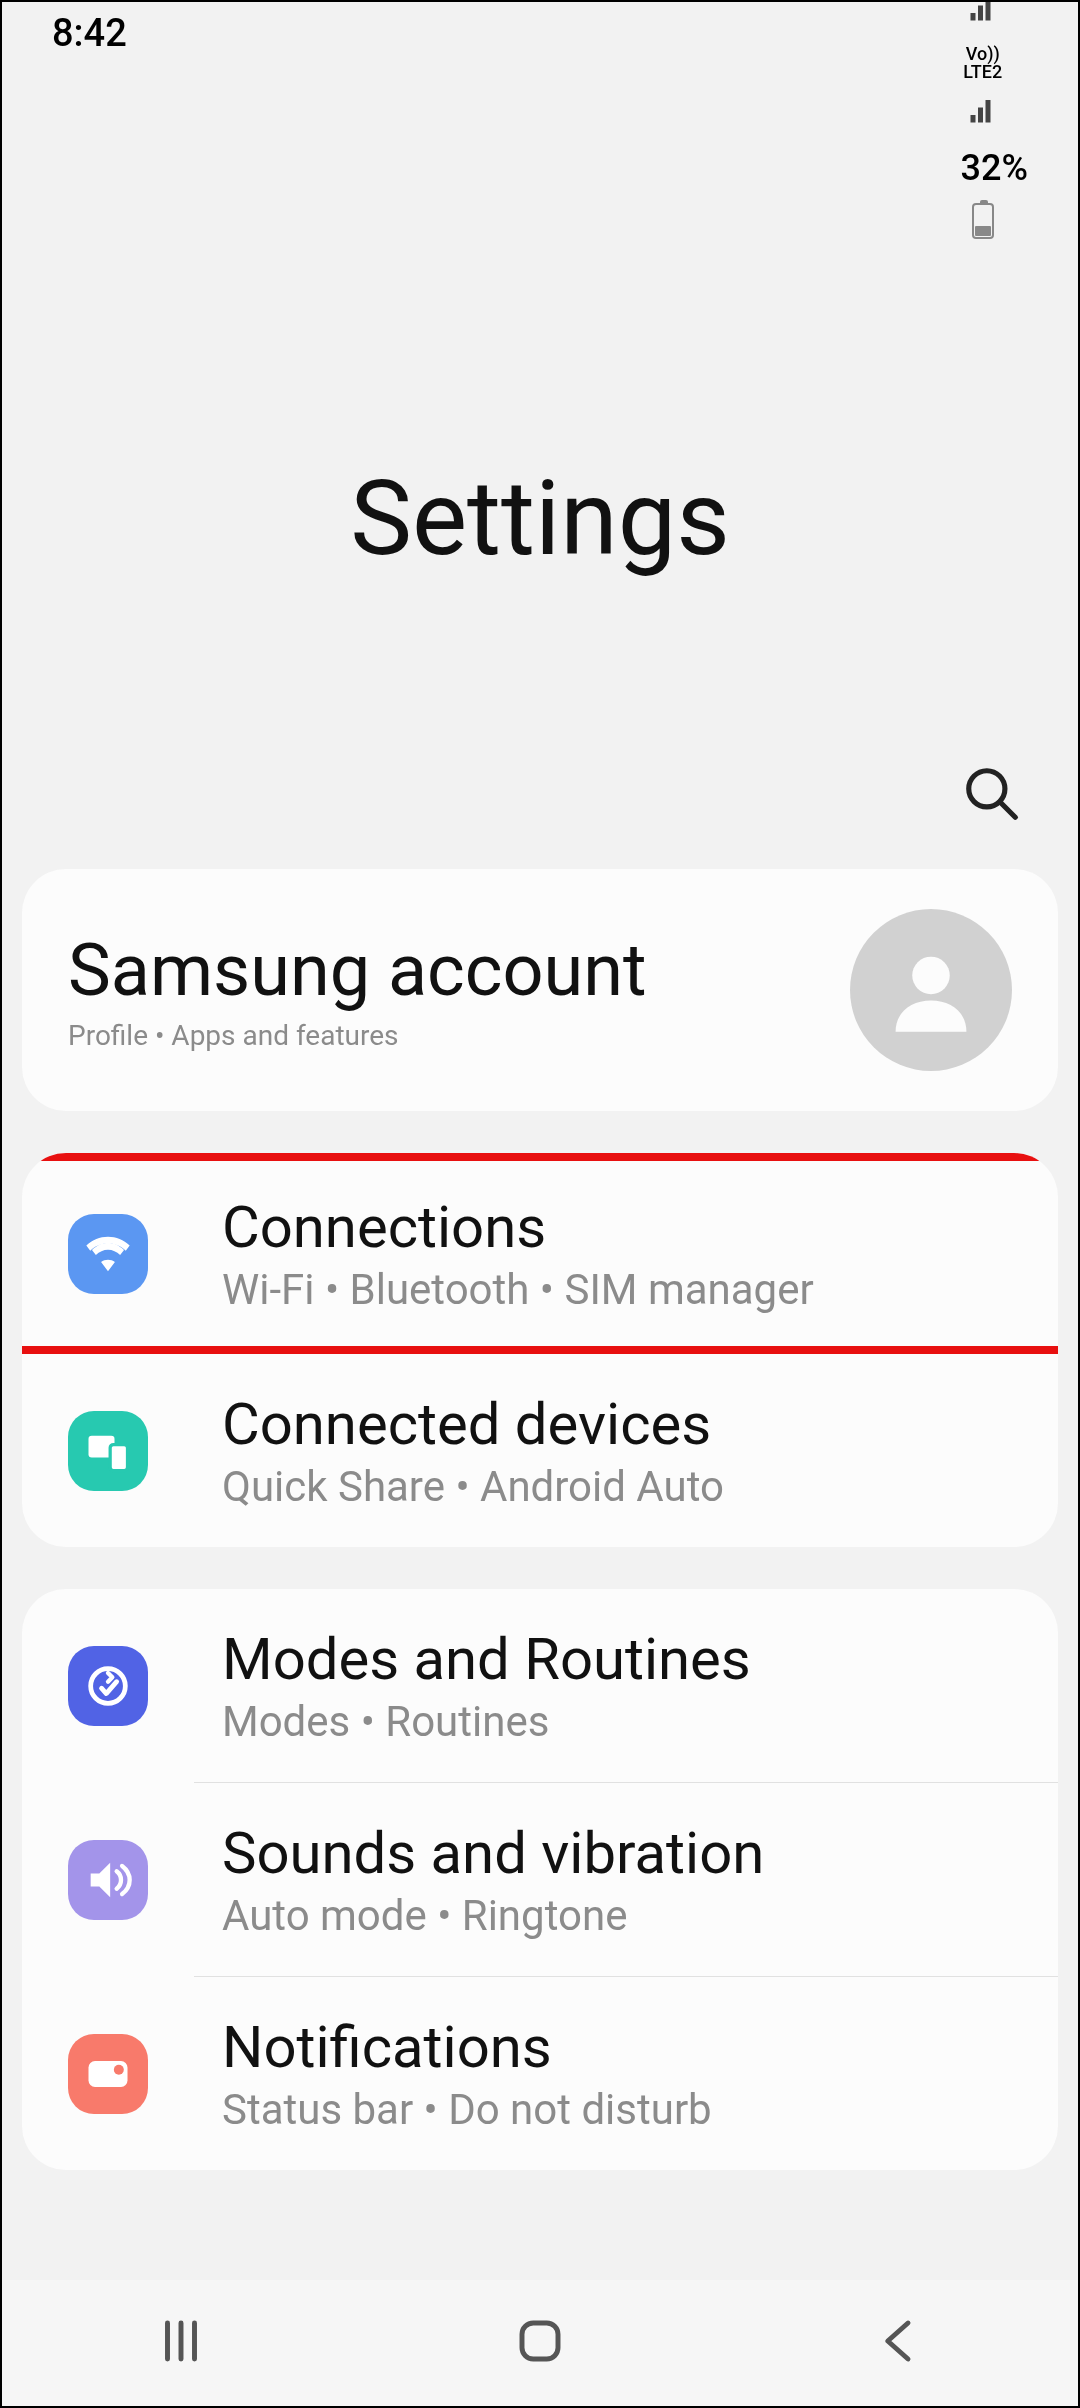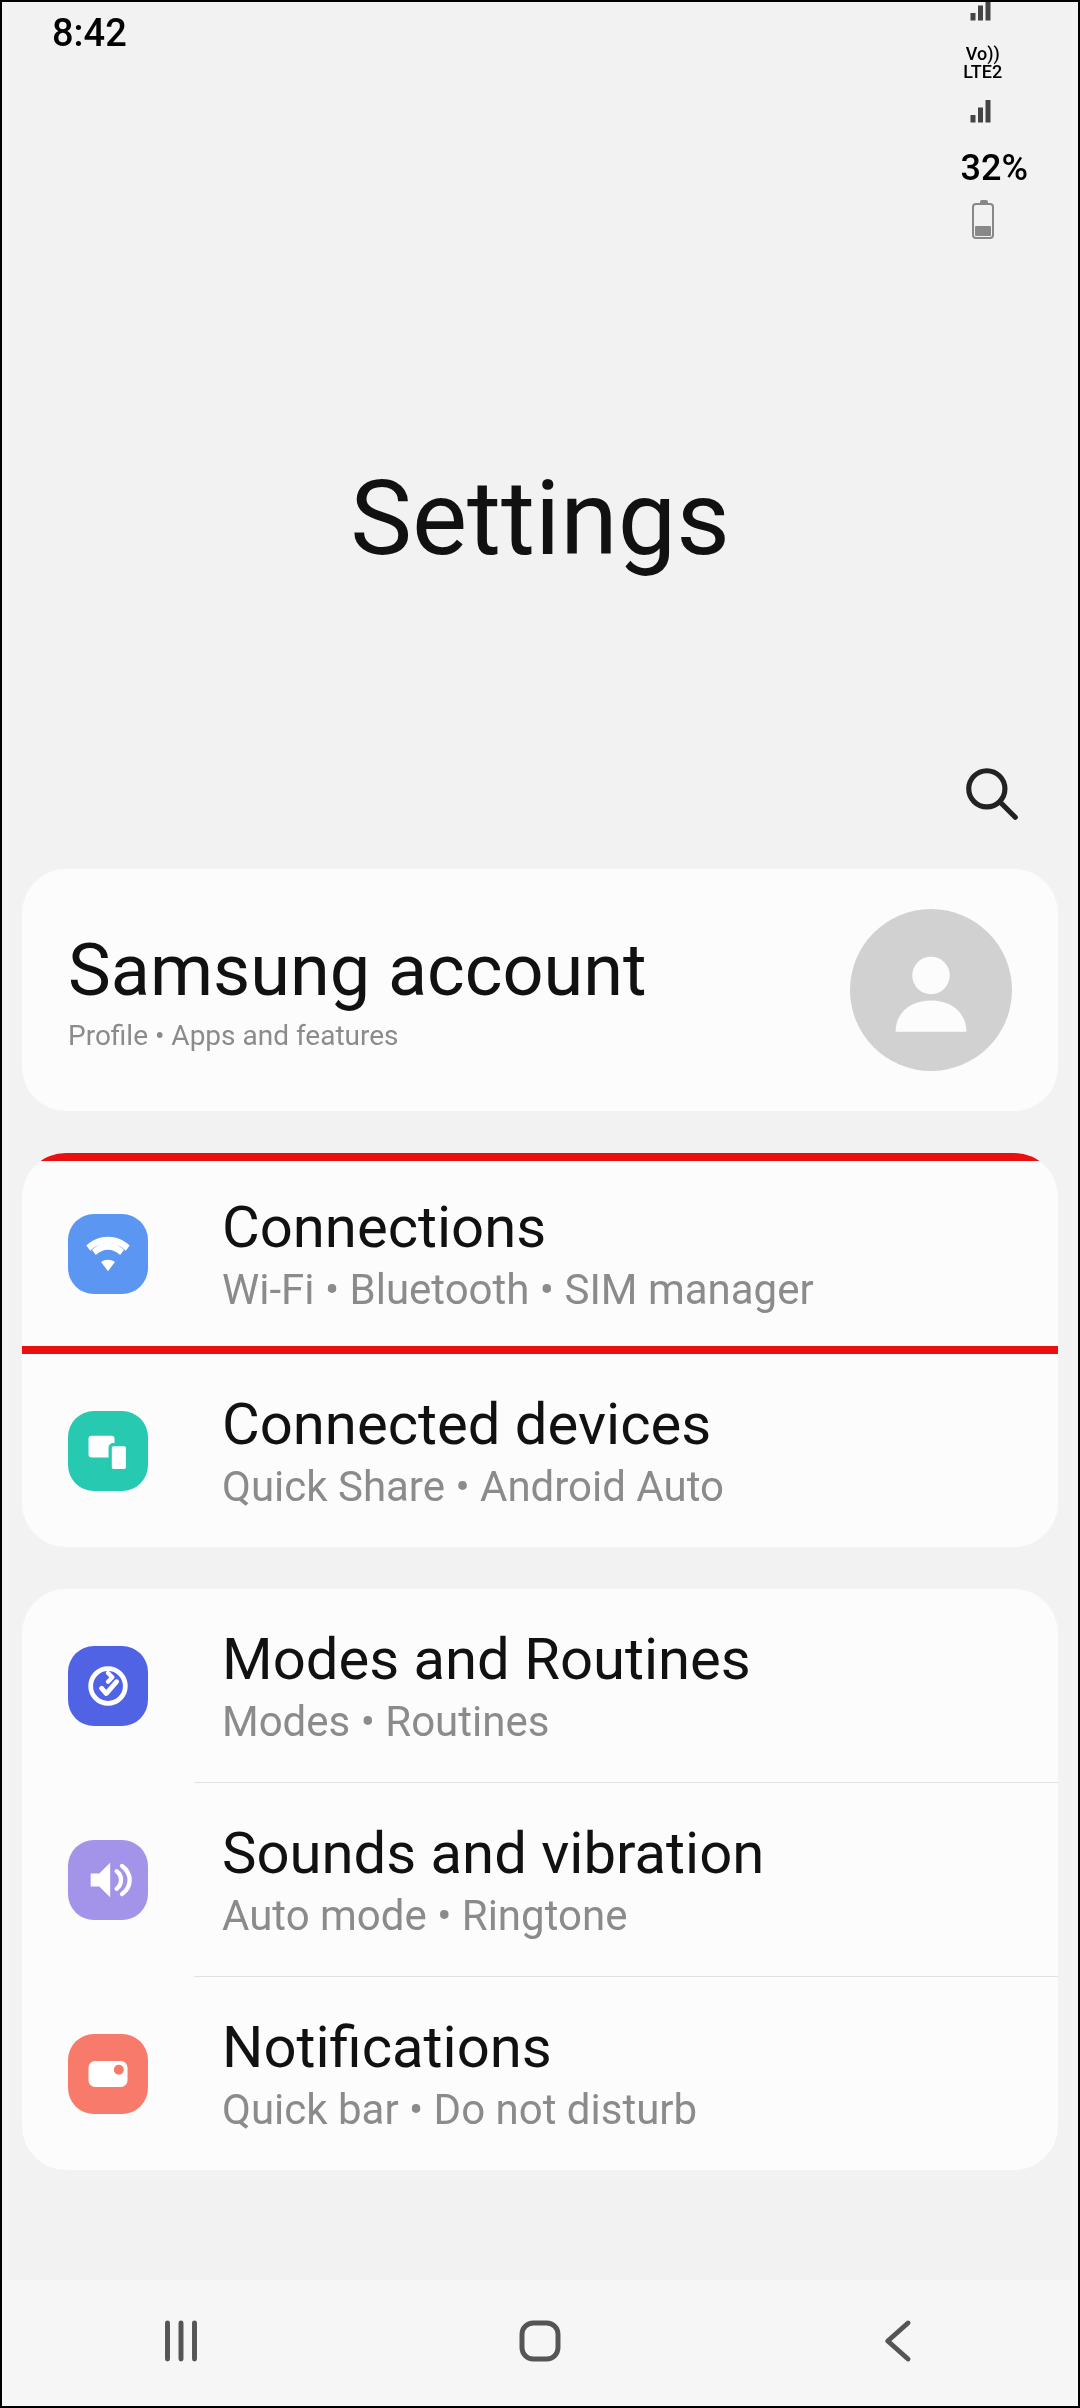--- a/index.html
+++ b/index.html
@@ -322,21 +322,21 @@
 
   <div class="item">
     <div class="icon-badge coral">
       <svg viewBox="0 0 24 24">
           <rect x="3" y="6" width="18" height="12" rx="3" fill="#fff"></rect>
           <circle cx="17" cy="10" r="2.3" fill="#f87a6b"></circle>
         </svg>
     </div>
     <div class="item-text">
       <div class="item-title">Notifications</div>
-      <div class="item-sub">Quick bar  •  Do not disturb</div>
+      <div class="item-sub">Status bar  •  Do not disturb</div>
     </div>
   </div>
 </div>
 
 <div class="navbar">
   <span>
     <svg viewBox="0 0 24 24">
         <line x1="6" y1="4" x2="6" y2="20" stroke="#555" stroke-width="2.2" stroke-linecap="round"></line>
         <line x1="12" y1="4" x2="12" y2="20" stroke="#555" stroke-width="2.2" stroke-linecap="round"></line>
         <line x1="18" y1="4" x2="18" y2="20" stroke="#555" stroke-width="2.2" stroke-linecap="round"></line>

